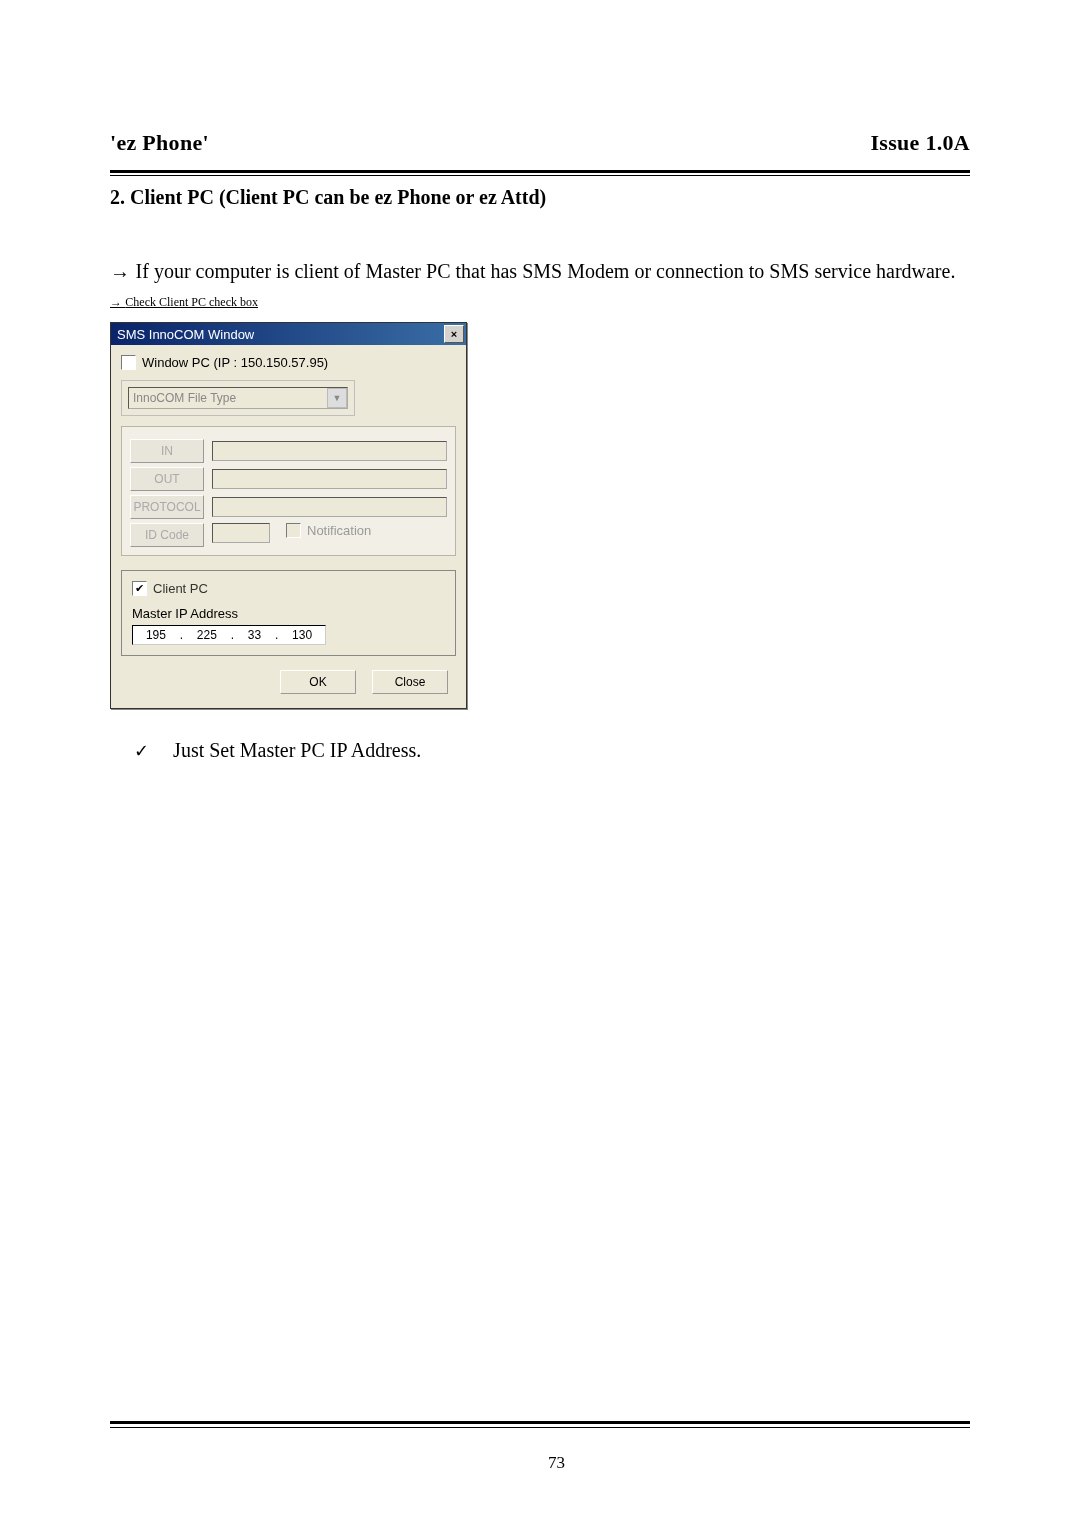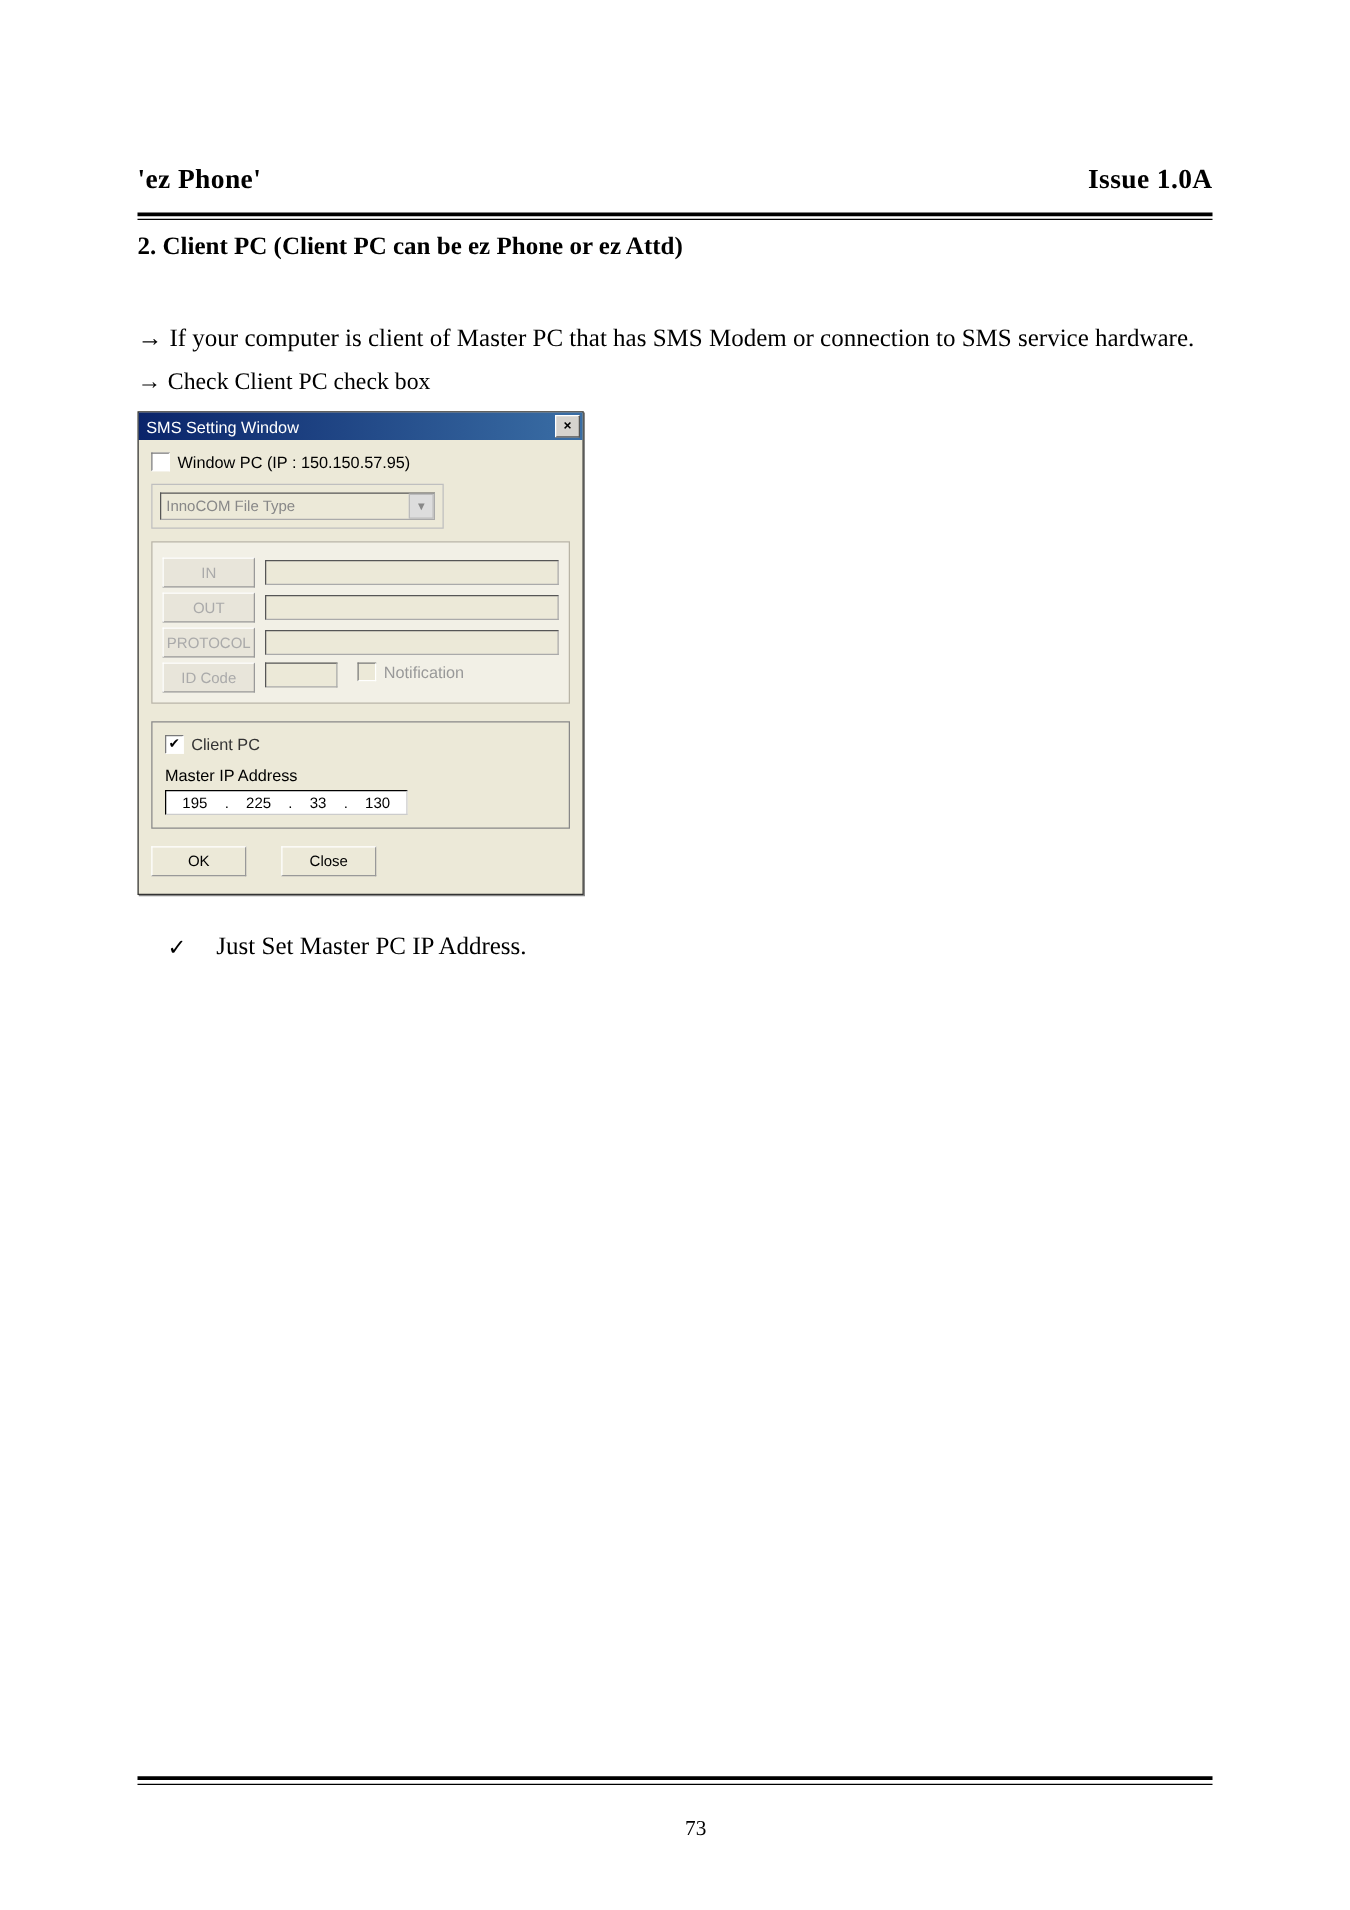--- a/index.html
+++ b/index.html
@@ -32,22 +32,23 @@
     margin-top: 10px;
   }
   .body-text {
     font-size: 20px;
     margin-top: 44px;
     line-height: 1.8;
     text-align: justify;
   }
   .arrow { font-family: Arial, sans-serif; }
   .check-line {
-    font-size: 19px;
+    font-size: 12px;
     margin-top: 6px;
+    text-decoration: underline;
   }
   .dialog {
     width: 355px;
     border: 1px solid #333;
     background: #ece9d8;
     font-family: Tahoma, Arial, sans-serif;
     font-size: 13px;
     color: #333;
     margin-top: 12px;
     box-shadow: 1px 1px 0 #888;
@@ -179,21 +180,22 @@
     background: #fff;
     display: flex;
     align-items: center;
     justify-content: space-around;
     font-size: 12px;
     padding: 0 6px;
     color:#000;
   }
   .ok-row {
     display: flex;
-    gap: 20px;
+    justify-content: flex-end;
+    gap: 8px;
     margin-top: 14px;
   }
   .ok-row .btn-small {
     color: #000;
     background: #ece9d8;
     width: 74px;
   }
   .bottom-note {
     display: flex;
     align-items: center;
@@ -238,21 +240,21 @@
 
   <div class="body-text">
     <span class="arrow">→ </span><span>If your computer is client of Master PC that has SMS Modem or connection to SMS service hardware.</span>
   </div>
   <div class="check-line">
     <span class="arrow">→ </span><span>Check Client PC check box</span>
   </div>
 
   <div class="dialog">
     <div class="titlebar">
-      <span>SMS Setting Window</span>
+      <span>SMS InnoCOM Window</span>
       <div class="closebtn">×</div>
     </div>
     <div class="inner">
 
       <div class="row">
         <span class="cb"></span>
         <span class="master-label">Window PC (IP : 150.150.57.95)</span>
       </div>
 
       <div class="combo-wrap">

